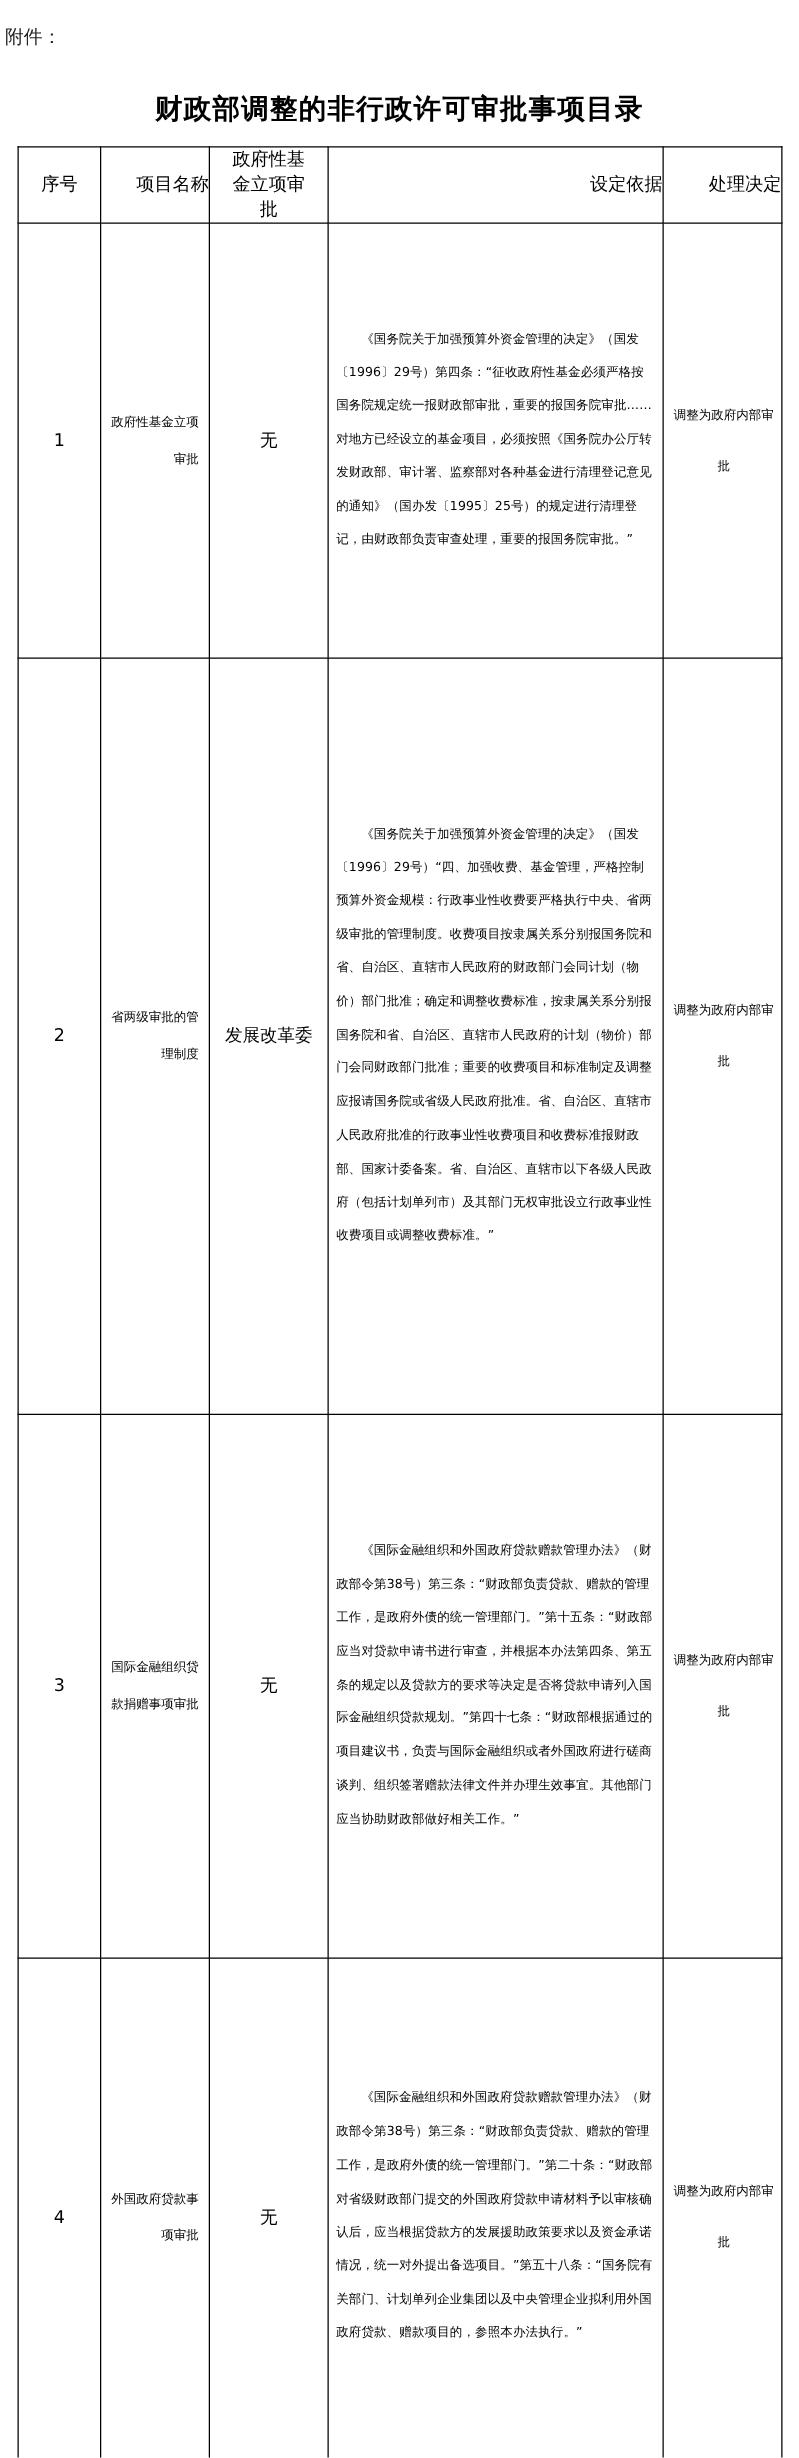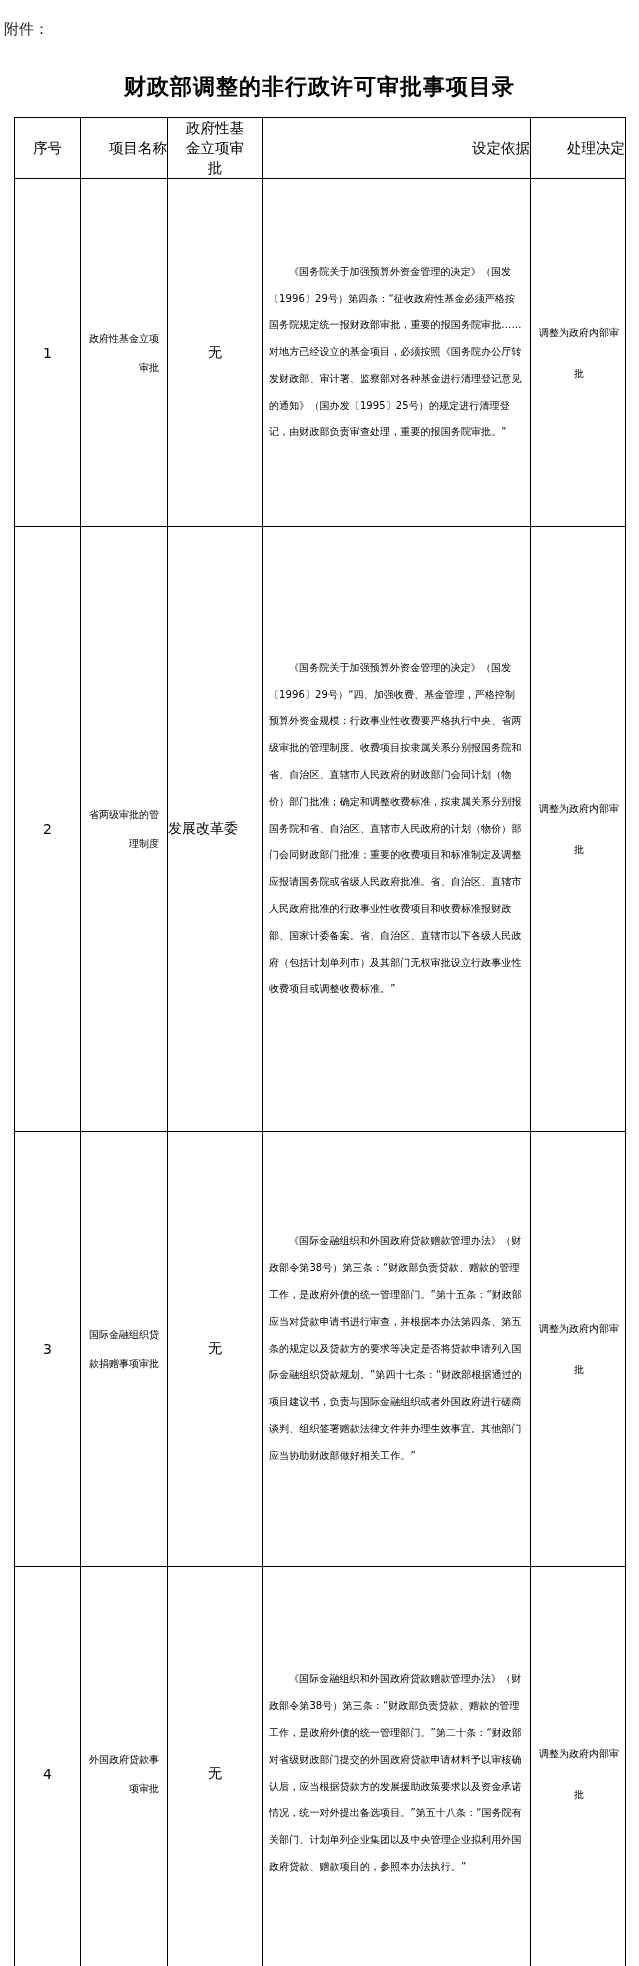--- a/index.html
+++ b/index.html
@@ -42,21 +42,21 @@
       <td class="name">政府性基金立项审批</td>
       <td class="dept" style="text-align:center">无</td>
       <td class="basis">
           <p>《国务院关于加强预算外资金管理的决定》（国发〔1996〕29号）第四条：“征收政府性基金必须严格按国务院规定统一报财政部审批，重要的报国务院审批……对地方已经设立的基金项目，必须按照《国务院办公厅转发财政部、审计署、监察部对各种基金进行清理登记意见的通知》（国办发〔1995〕25号）的规定进行清理登记，由财政部负责审查处理，重要的报国务院审批。”</p>
         </td>
       <td class="decision">调整为政府内部审批</td>
     </tr>
     <tr style="height:605px;">
       <td class="idx" style="text-align:center">2</td>
       <td class="name">省两级审批的管理制度</td>
-      <td class="dept" style="text-align:left">发展改革委</td>
+      <td class="dept" style="text-align:center">发展改革委</td>
       <td class="basis">
           <p>《国务院关于加强预算外资金管理的决定》（国发〔1996〕29号）“四、加强收费、基金管理，严格控制预算外资金规模：行政事业性收费要严格执行中央、省两级审批的管理制度。收费项目按隶属关系分别报国务院和省、自治区、直辖市人民政府的财政部门会同计划（物价）部门批准；确定和调整收费标准，按隶属关系分别报国务院和省、自治区、直辖市人民政府的计划（物价）部门会同财政部门批准；重要的收费项目和标准制定及调整应报请国务院或省级人民政府批准。省、自治区、直辖市人民政府批准的行政事业性收费项目和收费标准报财政部、国家计委备案。省、自治区、直辖市以下各级人民政府（包括计划单列市）及其部门无权审批设立行政事业性收费项目或调整收费标准。”</p>
         </td>
       <td class="decision">调整为政府内部审批</td>
     </tr>
     <tr style="height:435px;">
       <td class="idx" style="text-align:center">3</td>
       <td class="name">国际金融组织贷款捐赠事项审批</td>
       <td class="dept" style="text-align:center">无</td>
       <td class="basis">

